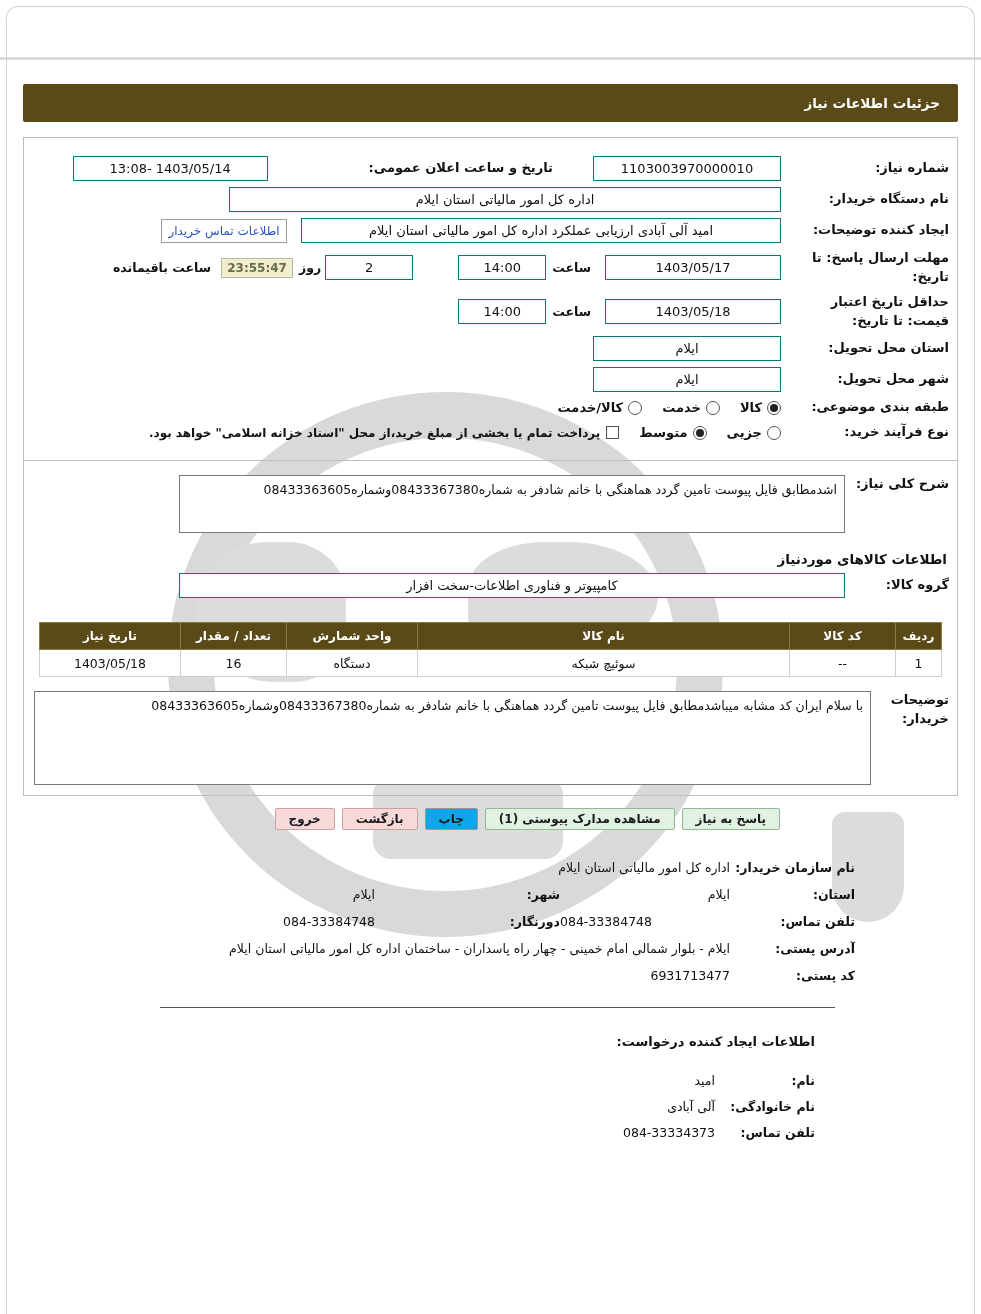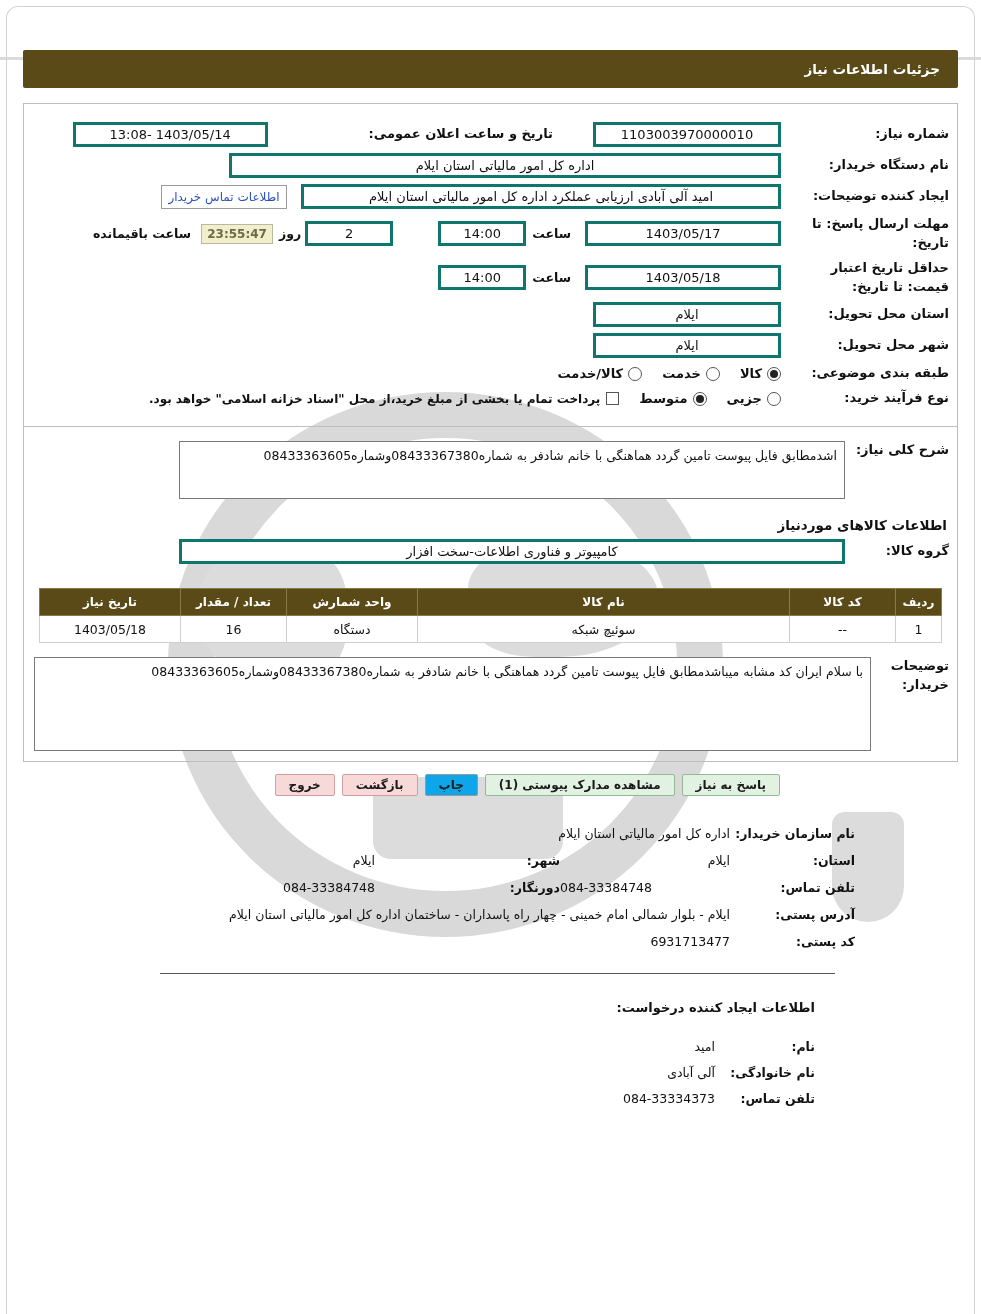--- a/index.html
+++ b/index.html
@@ -8,33 +8,33 @@
   .frame{position:absolute;top:6px;left:6px;right:6px;bottom:0;border:1px solid #d2d2d2;border-bottom:none;border-radius:12px 12px 0 0;pointer-events:none;z-index:6}
   .top-divider{position:absolute;top:57px;left:0;width:100%;height:3px;background:#dbdbdb;z-index:1}
   
   .watermark{position:absolute;top:392px;left:168px;width:555px;height:545px;z-index:0}
   .wm-ring{position:absolute;inset:0;border:46px solid #d9d9d9;border-radius:50%}
   .wm-b{position:absolute;background:#dcdcdc}
   .wm-b1{left:300px;top:150px;width:190px;height:115px;border-radius:46% 54% 60% 40%}
   .wm-b2{left:28px;top:150px;width:150px;height:140px;border-radius:55% 45% 40% 60%}
   .wm-b3{left:205px;top:385px;width:190px;height:82px;border-radius:18px}
   .wm-b4{position:absolute;left:832px;top:812px;width:72px;height:110px;background:#dcdcdc;border-radius:14px 14px 40px 40px;z-index:0}
-  .content{position:relative;z-index:1;padding-top:50px}
+  .content{position:relative;z-index:1;padding-top:84px}
   .bar{background:#594a17;color:#fff;font-weight:bold;font-size:13.5px;height:38px;display:flex;align-items:center;padding:0 18px;margin:0 23px;border-radius:2px}
   .box{border:1px solid #bdbdbd;margin:15px 23px 0;padding:12px 8px}
   .box2{border:1px solid #bdbdbd;border-top:1px solid #bdbdbd;margin:-1px 23px 0;padding:8px 8px 4px}
   .row{display:flex;align-items:center;margin:6px 0}
   .lbl{width:168px;flex:none;font-weight:bold;font-size:13px;line-height:1.45;padding-left:6px}
   .lbl.auto{width:auto;white-space:nowrap;margin-right:40px}
   .lbl-sm{width:104px;flex:none;font-weight:bold;font-size:13px;line-height:1.45}
   .lbl-xs{width:78px;flex:none;font-weight:bold;font-size:13px;line-height:1.45}
-  .inp{border:3px solid #0f766e;background:#fff;height:25px;display:flex;align-items:center;justify-content:center;font-size:13px;flex:none}
+  .inp{border:1px solid #0f766e;background:#fff;height:25px;display:flex;align-items:center;justify-content:center;font-size:13px;flex:none}
   .ltr{direction:ltr}
   .w188{width:188px}.w195{width:195px;margin-right:95px}.w552{width:552px}.w480{width:480px}
-  .w184{width:196px}.w88{width:88px}.w666{width:666px}
+  .w184{width:176px}.w88{width:88px}.w666{width:666px}
   .mr45{margin-right:45px}
   .hl{font-weight:bold;font-size:12.5px;margin:0 14px 0 6px;white-space:nowrap}
   .hl2{font-weight:bold;font-size:12.5px;margin:0 4px 0 6px;white-space:nowrap}
   .countdown{width:72px;height:20px;background:#f1eecb;border:1px solid #b9b9a0;color:#6b6b4a;font-size:12px;font-weight:bold;display:flex;align-items:center;justify-content:center;margin-left:6px}
   .contact-link{margin-right:14px;width:126px;height:24px;border:1px solid #9a9a9a;background:#fff;color:#2b50bd;font-size:12px;display:flex;align-items:center;justify-content:center;cursor:pointer;white-space:nowrap}
   .opt{display:flex;align-items:center;font-size:13px;font-weight:bold}
   .opt+.opt{margin-right:20px}
   .radio{width:14px;height:14px;border:1px solid #555;border-radius:50%;background:#fff;margin-left:5px;flex:none;display:flex;align-items:center;justify-content:center;cursor:pointer}
   .radio.sel::after{content:"";width:8px;height:8px;border-radius:50%;background:#222}
   .checkbox{width:13px;height:13px;border:1px solid #555;background:#fff;margin-left:6px;flex:none;cursor:pointer}

